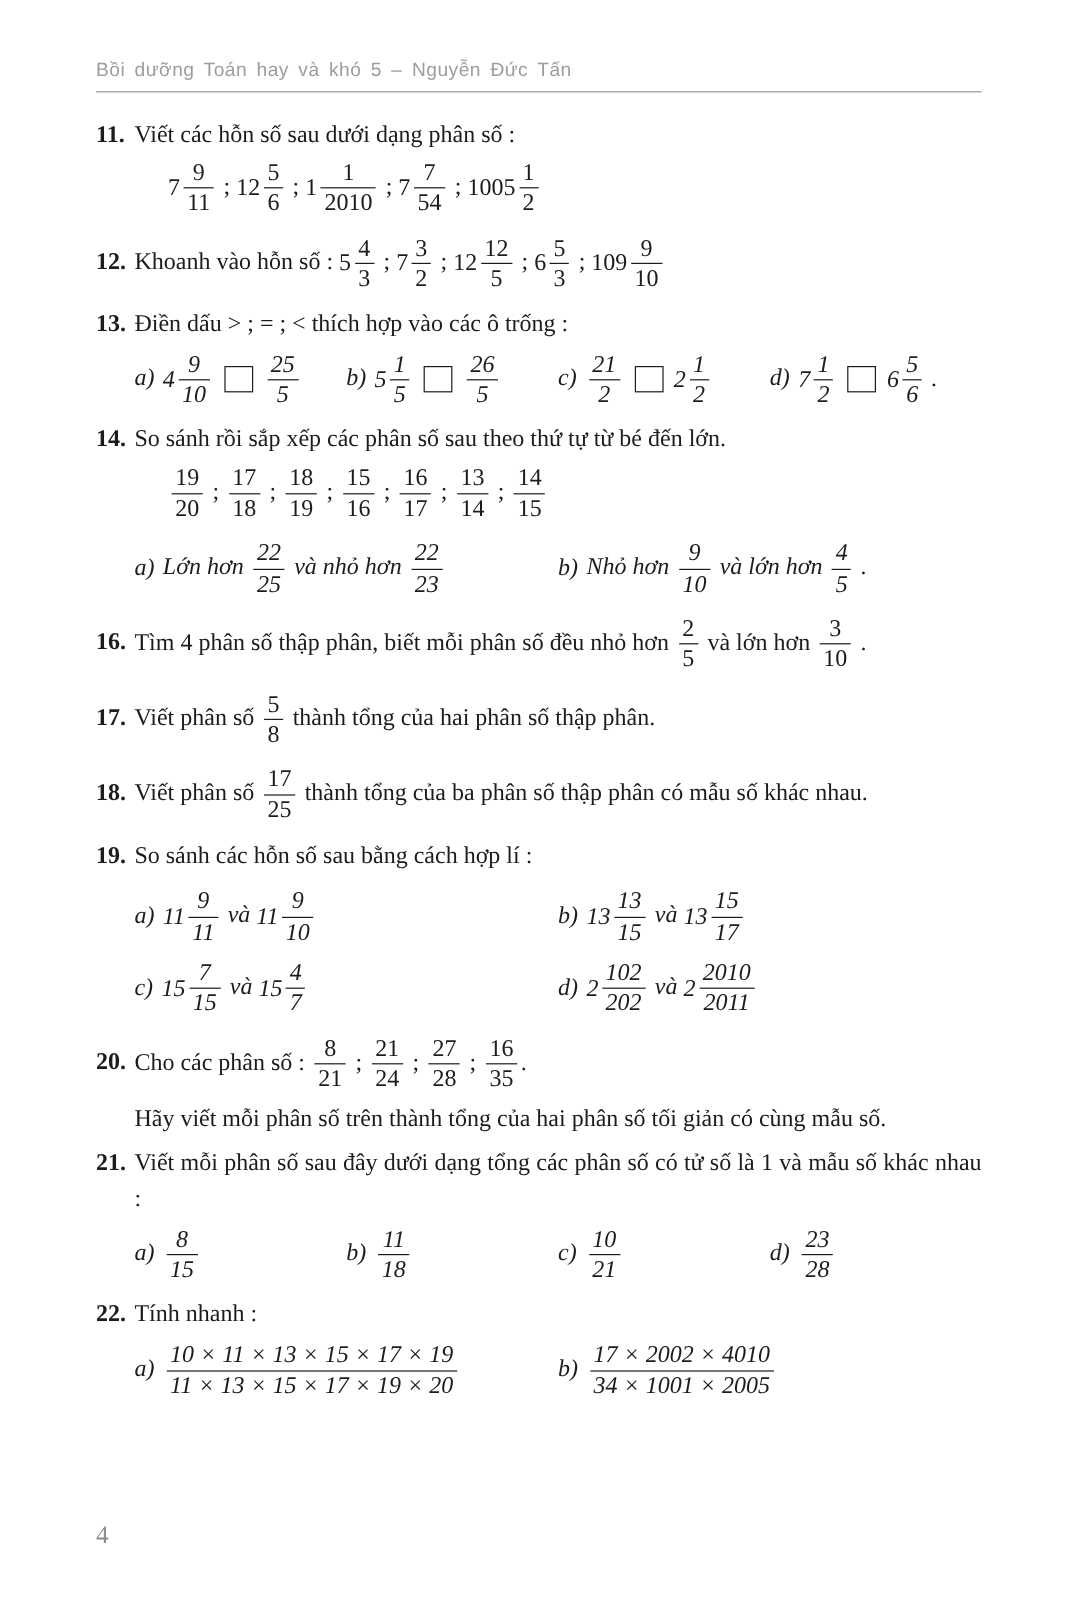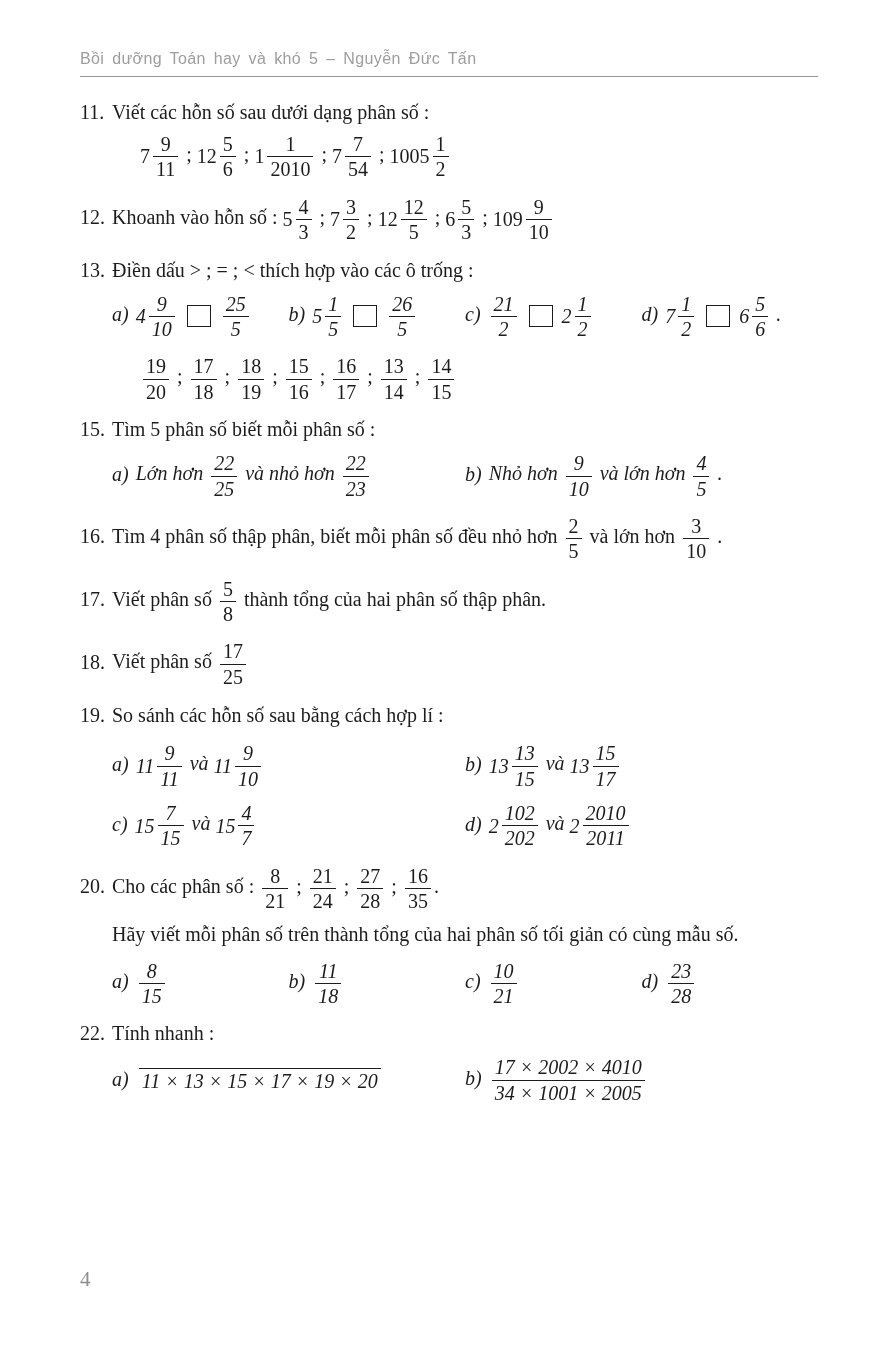--- a/index.html
+++ b/index.html
@@ -25,21 +25,21 @@
   .content{
     margin-top:20px;
     font-size:20px;
   }
   .problem{
     position:relative;
     padding-left:32px;
     margin-bottom:7px;
   }
   .pnum{
-    font-weight:400;
+    font-weight:700;
     display:inline-block;
     width:32px;
     margin-left:-32px;
     white-space:nowrap;
   }
   .row{margin:2px 0;line-height:1.5;}
   .row.flow{text-align:justify;}
   .row.list{padding-left:28px;}
   .row.opts{display:flex;align-items:center;margin:4px 0;}
   .opt{flex:1;white-space:nowrap;font-style:italic;}
@@ -86,63 +86,64 @@
       <div class="problem">
         <p class="row flow" style="margin: 2px 0px;"><span class="pnum">13. </span><span class="txt">Điền dấu &gt; ; = ; &lt; thích hợp vào các ô trống :</span></p>
         <div class="row opts">
           <span class="opt"><span class="lbl">a)</span><span class="mixed"><span class="whole">4</span><span class="frac"><span class="num">9</span><span class="den">10</span></span></span><span class="box"></span><span class="frac"><span class="num">25</span><span class="den">5</span></span></span>
           <span class="opt"><span class="lbl">b)</span><span class="mixed"><span class="whole">5</span><span class="frac"><span class="num">1</span><span class="den">5</span></span></span><span class="box"></span><span class="frac"><span class="num">26</span><span class="den">5</span></span></span>
           <span class="opt"><span class="lbl">c)</span><span class="frac"><span class="num">21</span><span class="den">2</span></span><span class="box"></span><span class="mixed"><span class="whole">2</span><span class="frac"><span class="num">1</span><span class="den">2</span></span></span></span>
           <span class="opt"><span class="lbl">d)</span><span class="mixed"><span class="whole">7</span><span class="frac"><span class="num">1</span><span class="den">2</span></span></span><span class="box"></span><span class="mixed"><span class="whole">6</span><span class="frac"><span class="num">5</span><span class="den">6</span></span></span><span class="txt"> .</span></span>
         </div>
       </div>
       <div class="problem">
+        <p class="row flow" style="margin: 2px 0px;"><span class="pnum">14. </span><span class="txt">So sánh rồi sắp xếp các phân số sau theo thứ tự từ bé đến lớn.</span></p>
         <p class="row list" style="margin: 2px 0px;"><span class="frac"><span class="num">19</span><span class="den">20</span></span><span class="txt"> ; </span><span class="frac"><span class="num">17</span><span class="den">18</span></span><span class="txt"> ; </span><span class="frac"><span class="num">18</span><span class="den">19</span></span><span class="txt"> ; </span><span class="frac"><span class="num">15</span><span class="den">16</span></span><span class="txt"> ; </span><span class="frac"><span class="num">16</span><span class="den">17</span></span><span class="txt"> ; </span><span class="frac"><span class="num">13</span><span class="den">14</span></span><span class="txt"> ; </span><span class="frac"><span class="num">14</span><span class="den">15</span></span></p>
       </div>
       <div class="problem">
-        <p class="row flow" style="margin: 2px 0px;"><span class="pnum">15. </span><span class="txt">Tìm 5 phân số biết mỗi phân số :</span></p>
         <div class="row opts">
           <span class="opt"><span class="lbl">a)</span><span class="txt">Lớn hơn </span><span class="frac"><span class="num">22</span><span class="den">25</span></span><span class="txt"> và nhỏ hơn </span><span class="frac"><span class="num">22</span><span class="den">23</span></span></span>
           <span class="opt"><span class="lbl">b)</span><span class="txt">Nhỏ hơn </span><span class="frac"><span class="num">9</span><span class="den">10</span></span><span class="txt"> và lớn hơn </span><span class="frac"><span class="num">4</span><span class="den">5</span></span><span class="txt"> .</span></span>
         </div>
       </div>
       <div class="problem">
         <p class="row flow" style="margin: 2px 0px;"><span class="pnum">16. </span><span class="txt">Tìm 4 phân số thập phân, biết mỗi phân số đều nhỏ hơn </span><span class="frac"><span class="num">2</span><span class="den">5</span></span><span class="txt"> và lớn hơn </span><span class="frac"><span class="num">3</span><span class="den">10</span></span><span class="txt"> .</span></p>
       </div>
       <div class="problem">
         <p class="row flow" style="margin: 2px 0px;"><span class="pnum">17. </span><span class="txt">Viết phân số </span><span class="frac"><span class="num">5</span><span class="den">8</span></span><span class="txt"> thành tổng của hai phân số thập phân.</span></p>
       </div>
       <div class="problem">
-        <p class="row flow" style="margin: 2px 0px;"><span class="pnum">18. </span><span class="txt">Viết phân số </span><span class="frac"><span class="num">17</span><span class="den">25</span></span></p>
+        <p class="row flow" style="margin: 2px 0px;"><span class="pnum">18. </span><span class="txt">Viết phân số </span><span class="frac"><span class="num">17</span><span class="den">25</span></span><span class="txt"> thành tổng của ba phân số thập phân có mẫu số khác nhau.</span></p>
       </div>
       <div class="problem">
         <p class="row flow" style="margin: 8px 0px;"><span class="pnum">19. </span><span class="txt">So sánh các hỗn số sau bằng cách hợp lí :</span></p>
         <div class="row opts">
           <span class="opt"><span class="lbl">a)</span><span class="mixed"><span class="whole">11</span><span class="frac"><span class="num">9</span><span class="den">11</span></span></span><span class="txt"> và </span><span class="mixed"><span class="whole">11</span><span class="frac"><span class="num">9</span><span class="den">10</span></span></span></span>
           <span class="opt"><span class="lbl">b)</span><span class="mixed"><span class="whole">13</span><span class="frac"><span class="num">13</span><span class="den">15</span></span></span><span class="txt"> và </span><span class="mixed"><span class="whole">13</span><span class="frac"><span class="num">15</span><span class="den">17</span></span></span></span>
         </div>
         <div class="row opts">
           <span class="opt"><span class="lbl">c)</span><span class="mixed"><span class="whole">15</span><span class="frac"><span class="num">7</span><span class="den">15</span></span></span><span class="txt"> và </span><span class="mixed"><span class="whole">15</span><span class="frac"><span class="num">4</span><span class="den">7</span></span></span></span>
           <span class="opt"><span class="lbl">d)</span><span class="mixed"><span class="whole">2</span><span class="frac"><span class="num">102</span><span class="den">202</span></span></span><span class="txt"> và </span><span class="mixed"><span class="whole">2</span><span class="frac"><span class="num">2010</span><span class="den">2011</span></span></span></span>
         </div>
       </div>
       <div class="problem">
         <p class="row flow" style="margin: 2px 0px;"><span class="pnum">20. </span><span class="txt">Cho các phân số : </span><span class="frac"><span class="num">8</span><span class="den">21</span></span><span class="txt"> ; </span><span class="frac"><span class="num">21</span><span class="den">24</span></span><span class="txt"> ; </span><span class="frac"><span class="num">27</span><span class="den">28</span></span><span class="txt"> ; </span><span class="frac"><span class="num">16</span><span class="den">35</span></span><span class="txt">.</span></p>
         <p class="row flow" style="margin: 2px 0px;"><span class="txt">Hãy viết mỗi phân số trên thành tổng của hai phân số tối giản có cùng mẫu số.</span></p>
       </div>
       <div class="problem">
+        <p class="row flow" style="margin: 2px 0px;"><span class="pnum">21. </span><span class="txt">Viết mỗi phân số sau đây dưới dạng tổng các phân số có tử số là 1 và mẫu số khác nhau :</span></p>
         <div class="row opts">
           <span class="opt"><span class="lbl">a)</span><span class="frac"><span class="num">8</span><span class="den">15</span></span></span>
           <span class="opt"><span class="lbl">b)</span><span class="frac"><span class="num">11</span><span class="den">18</span></span></span>
           <span class="opt"><span class="lbl">c)</span><span class="frac"><span class="num">10</span><span class="den">21</span></span></span>
           <span class="opt"><span class="lbl">d)</span><span class="frac"><span class="num">23</span><span class="den">28</span></span></span>
         </div>
       </div>
       <div class="problem">
         <p class="row flow" style="margin: 2px 0px;"><span class="pnum">22. </span><span class="txt">Tính nhanh :</span></p>
         <div class="row opts">
-          <span class="opt"><span class="lbl">a)</span><span class="frac"><span class="den">11 × 13 × 15 × 17 × 19 × 20</span></span></span>
+          <span class="opt"><span class="lbl">a)</span><span class="frac"><span class="num">10 × 11 × 13 × 15 × 17 × 19</span><span class="den">11 × 13 × 15 × 17 × 19 × 20</span></span></span>
           <span class="opt"><span class="lbl">b)</span><span class="frac"><span class="num">17 × 2002 × 4010</span><span class="den">34 × 1001 × 2005</span></span></span>
         </div>
       </div>
     </div>
   <div class="pagenum">4</div>
 </div>
 
 </body></html>

